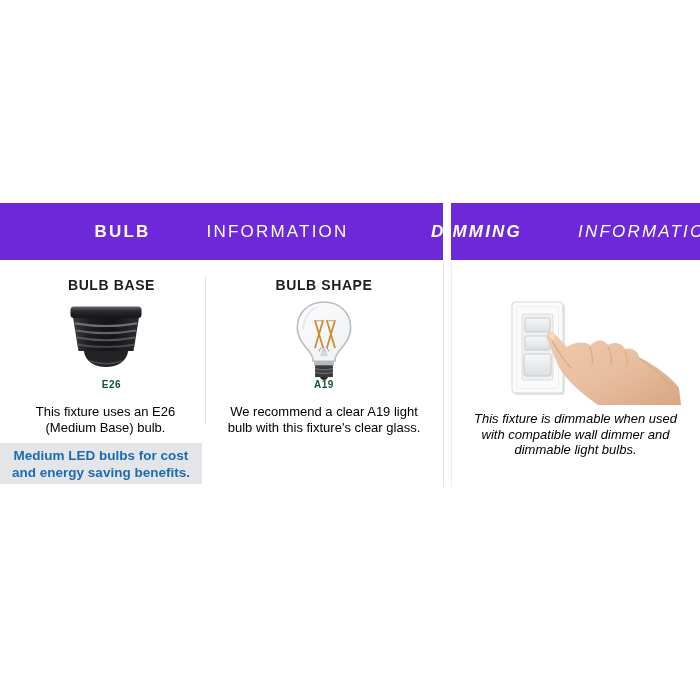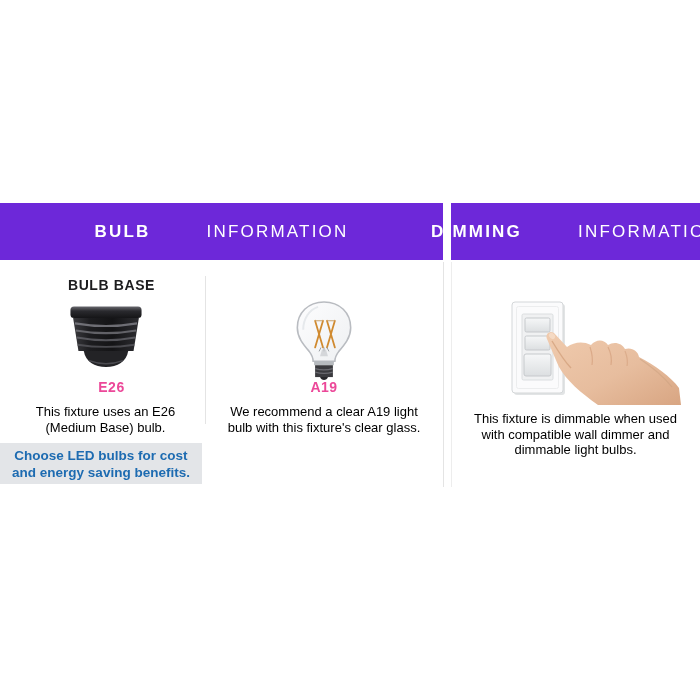--- a/index.html
+++ b/index.html
@@ -3,42 +3,42 @@
 <meta charset="utf-8">
 <style>
   html,body{margin:0;padding:0;background:#ffffff;}
   body{width:700px;height:700px;position:relative;font-family:"Liberation Sans",sans-serif;
        -webkit-font-smoothing:antialiased;}
   .stage{position:absolute;inset:0;background:#ffffff;overflow:hidden;}
 
   
   .panel{position:absolute;top:203px;}
   .panel-left{left:0;width:443px;height:284px;}
-  .panel-right{left:451px;width:249px;height:284px;}
+  .panel-right{left:451px;width:249px;height:284px;font-style:italic;}
 
   .hdr-bar{position:absolute;left:0;top:0;width:100%;height:57px;background:#6d28d9;
            display:flex;align-items:center;justify-content:center;color:#ffffff;
            font-size:17px;letter-spacing:2.2px;}
   .hdr-bold{font-weight:bold;margin-right:8px;}
   .hdr-rest{font-weight:normal;margin-left:48px;}
 
   .subhead{position:absolute;top:74px;width:100%;text-align:center;color:#1d1d1f;
            font-size:14px;font-weight:bold;letter-spacing:0.6px;}
 
   .col{position:absolute;top:0;height:284px;}
   .col-base{left:0;width:205px;padding-left:6px;}
   .col-shape{left:205px;width:238px;}
 
   .img-wrap{position:absolute;left:0;width:100%;display:flex;justify-content:center;}
   .img-e26{top:100px;}
   .img-a19{top:97px;}
   .img-dimmer{top:92px;left:49px;width:190px;display:block;justify-content:flex-start;}
 
-  .bulb-label{position:absolute;top:176px;width:100%;text-align:center;color:#ec4899;
-              font-size:14px;font-weight:bold;letter-spacing:0.5px;}
+  .bulb-label{position:absolute;top:176px;width:100%;text-align:center;color:#14532d;
+              font-size:10px;font-weight:bold;letter-spacing:0.5px;}
 
   .desc{position:absolute;color:#000000;font-size:13px;line-height:15.5px;text-align:center;}
   .desc-base{top:201px;left:50%;transform:translateX(-50%);width:172px;}
   .desc-shape{top:201px;left:50%;transform:translateX(-50%);width:208px;}
   .desc-dim{top:208px;left:50%;transform:translateX(-50%);width:212px;}
 
   .tip-box{position:absolute;left:0;top:240px;width:202px;height:41px;background:#e3e5e8;
            display:flex;align-items:center;justify-content:center;}
   .tip-text{color:#1d6bb1;font-size:13.5px;font-weight:bold;line-height:17px;
             text-align:center;width:190px;}
@@ -87,20 +87,21 @@
           <path d="M20,52 L70,52 C68,64 58,70 45,70 C32,70 22,64 20,52 Z" fill="#232326"></path>
           <path d="M26,63 Q45,70 64,63" stroke="#55555b" stroke-width="1.6" fill="none" opacity="0.8"></path>
         </svg>
       </div>
 
       <div class="bulb-label">E26</div>
       <div class="desc desc-base">This fixture uses an E26 (Medium Base) bulb.</div>
     </div>
 
     <div class="col col-shape">
+      <div class="subhead">BULB SHAPE</div>
 
       <div class="img-wrap img-a19">
         <svg width="70" height="84" viewBox="0 0 70 85" aria-hidden="true">
           <defs>
             <linearGradient id="gGlass" x1="0" y1="0" x2="1" y2="1">
               <stop offset="0" stop-color="#fdfdfe"></stop>
                 <stop offset="1" stop-color="#eef0f2"></stop>
             </linearGradient>
           </defs>
           <path d="M35,2 C51,2 62,13 62,28 C62,38 56,45 50,52 C47,56 46,59 46,62 L24,62 C24,59 23,56 20,52 C14,45 8,38 8,28 C8,13 19,2 35,2 Z" fill="url(#gGlass)" stroke="#b9bcc1" stroke-width="1.6"></path>
@@ -116,21 +117,21 @@
           <path d="M26,73 Q35,75.5 44,73" stroke="#6b6b71" stroke-width="1.4" fill="none"></path>
           <path d="M31,78 C32,82 38,82 39,78 Z" fill="#26262a"></path>
         </svg>
       </div>
 
       <div class="bulb-label">A19</div>
       <div class="desc desc-shape">We recommend a clear A19 light bulb with this fixture's clear glass.</div>
     </div>
 
     <div class="tip-box">
-      <div class="tip-text">Choose LED bulbs for cost and energy saving benefits.</div>
+      <div class="tip-text">Medium LED bulbs for cost and energy saving benefits.</div>
     </div>
   </div>
 
   <div class="panel panel-right">
 
     <div class="hdr-bar">
       <span class="hdr-bold">DIMMING</span>
       <span class="hdr-rest">INFORMATION</span>
     </div>
 

